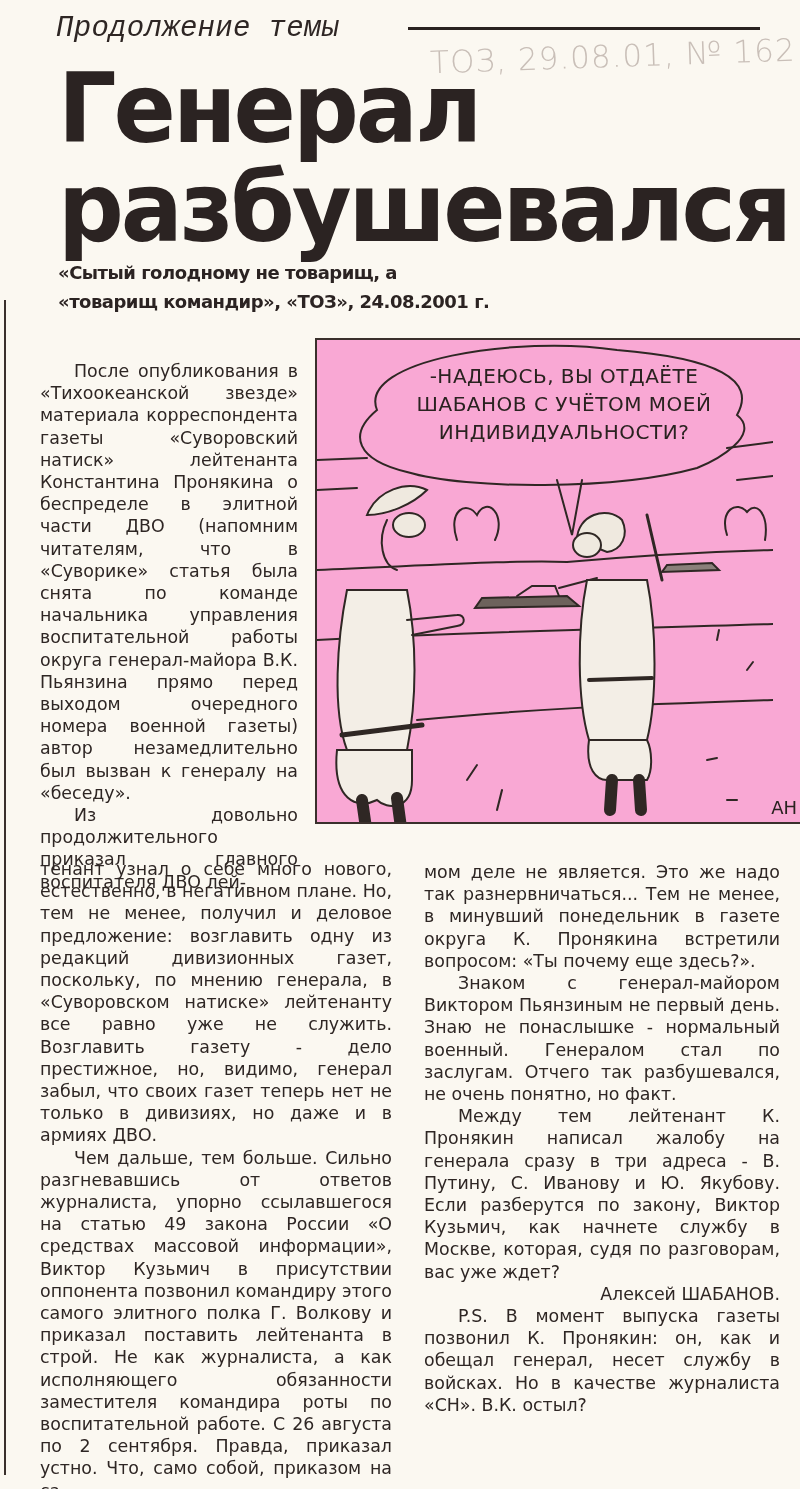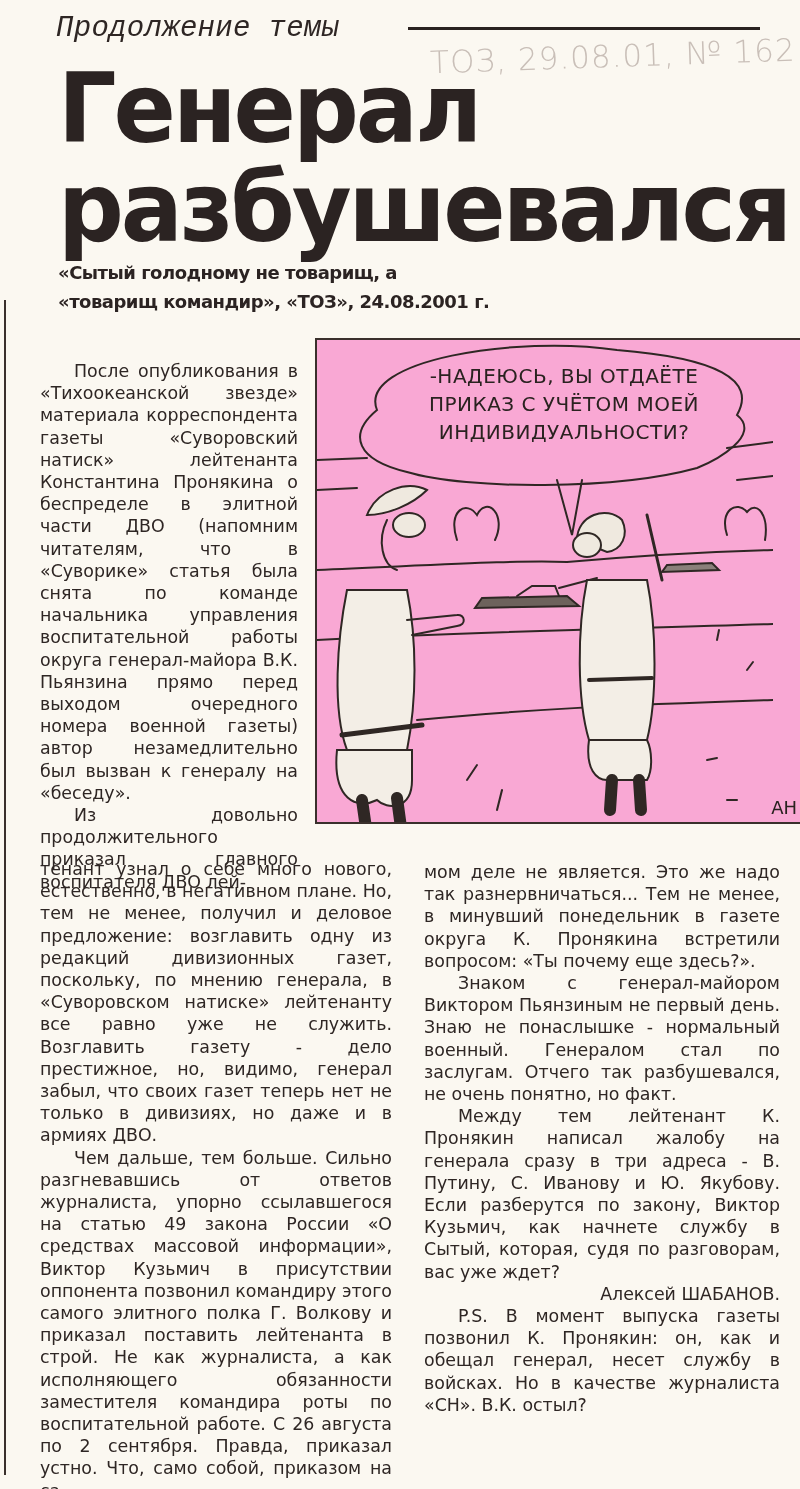--- a/index.html
+++ b/index.html
@@ -146,32 +146,32 @@
         <path d="M150,440 L160,425"></path>
           <path d="M180,470 L185,450"></path>
         <path d="M400,300 L402,290"></path>
           <path d="M430,330 L436,322"></path>
         <path d="M390,420 L400,418"></path>
           <path d="M410,460 L420,460"></path>
       </g>
     </svg>
     <div class="bubble-text">
       <div>-НАДЕЮСЬ, ВЫ ОТДАЁТЕ</div>
-      <div>ПРИКАЗ С УЧЁТОМ МОЕЙ</div>
+      <div>ШАБАНОВ С УЧЁТОМ МОЕЙ</div>
       <div>ИНДИВИДУАЛЬНОСТИ?</div>
     </div>
     <div class="artist-mark">АН</div>
   </div>
 
   <div class="col col-b">
     <p class="noindent">тенант узнал о себе много нового, естественно, в негативном плане. Но, тем не менее, получил и деловое предложение: возглавить одну из редакций дивизионных газет, поскольку, по мнению генерала, в «Суворовском натиске» лейтенанту все равно уже не служить. Возглавить газету - дело престижное, но, видимо, генерал забыл, что своих газет теперь нет не только в дивизиях, но даже и в армиях ДВО.</p>
     <p>Чем дальше, тем больше. Сильно разгневавшись от ответов журналиста, упорно ссылавшегося на статью 49 закона России «О средствах массовой информации», Виктор Кузьмич в присутствии оппонента позвонил командиру этого самого элитного полка Г. Волкову и приказал поставить лейтенанта в строй. Не как журналиста, а как исполняющего обязанности заместителя командира роты по воспитательной работе. С 26 августа по 2 сентября. Правда, приказал устно. Что, само собой, приказом на са-</p>
   </div>
 
   <div class="col col-c">
     <p class="noindent">мом деле не является. Это же надо так разнервничаться... Тем не менее, в минувший понедельник в газете округа К. Пронякина встретили вопросом: «Ты почему еще здесь?».</p>
     <p>Знаком с генерал-майором Виктором Пьянзиным не первый день. Знаю не понаслышке - нормальный военный. Генералом стал по заслугам. Отчего так разбушевался, не очень понятно, но факт.</p>
-    <p>Между тем лейтенант К. Пронякин написал жалобу на генерала сразу в три адреса - В. Путину, С. Иванову и Ю. Якубову. Если разберутся по закону, Виктор Кузьмич, как начнете службу в Сытый, которая, судя по разговорам, вас уже ждет?</p>
+    <p>Между тем лейтенант К. Пронякин написал жалобу на генерала сразу в три адреса - В. Путину, С. Иванову и Ю. Якубову. Если разберутся по закону, Виктор Кузьмич, как начнете службу в Москве, которая, судя по разговорам, вас уже ждет?</p>
     <div class="signature">Алексей ШАБАНОВ.</div>
     <p><span class="ps-label">P.S.</span><span> В момент выпуска газеты позвонил К. Пронякин: он, как и обещал генерал, несет службу в войсках. Но в качестве журналиста «СН». В.К. остыл?</span></p>
   </div>
 
 </div>
 
 </body></html>

